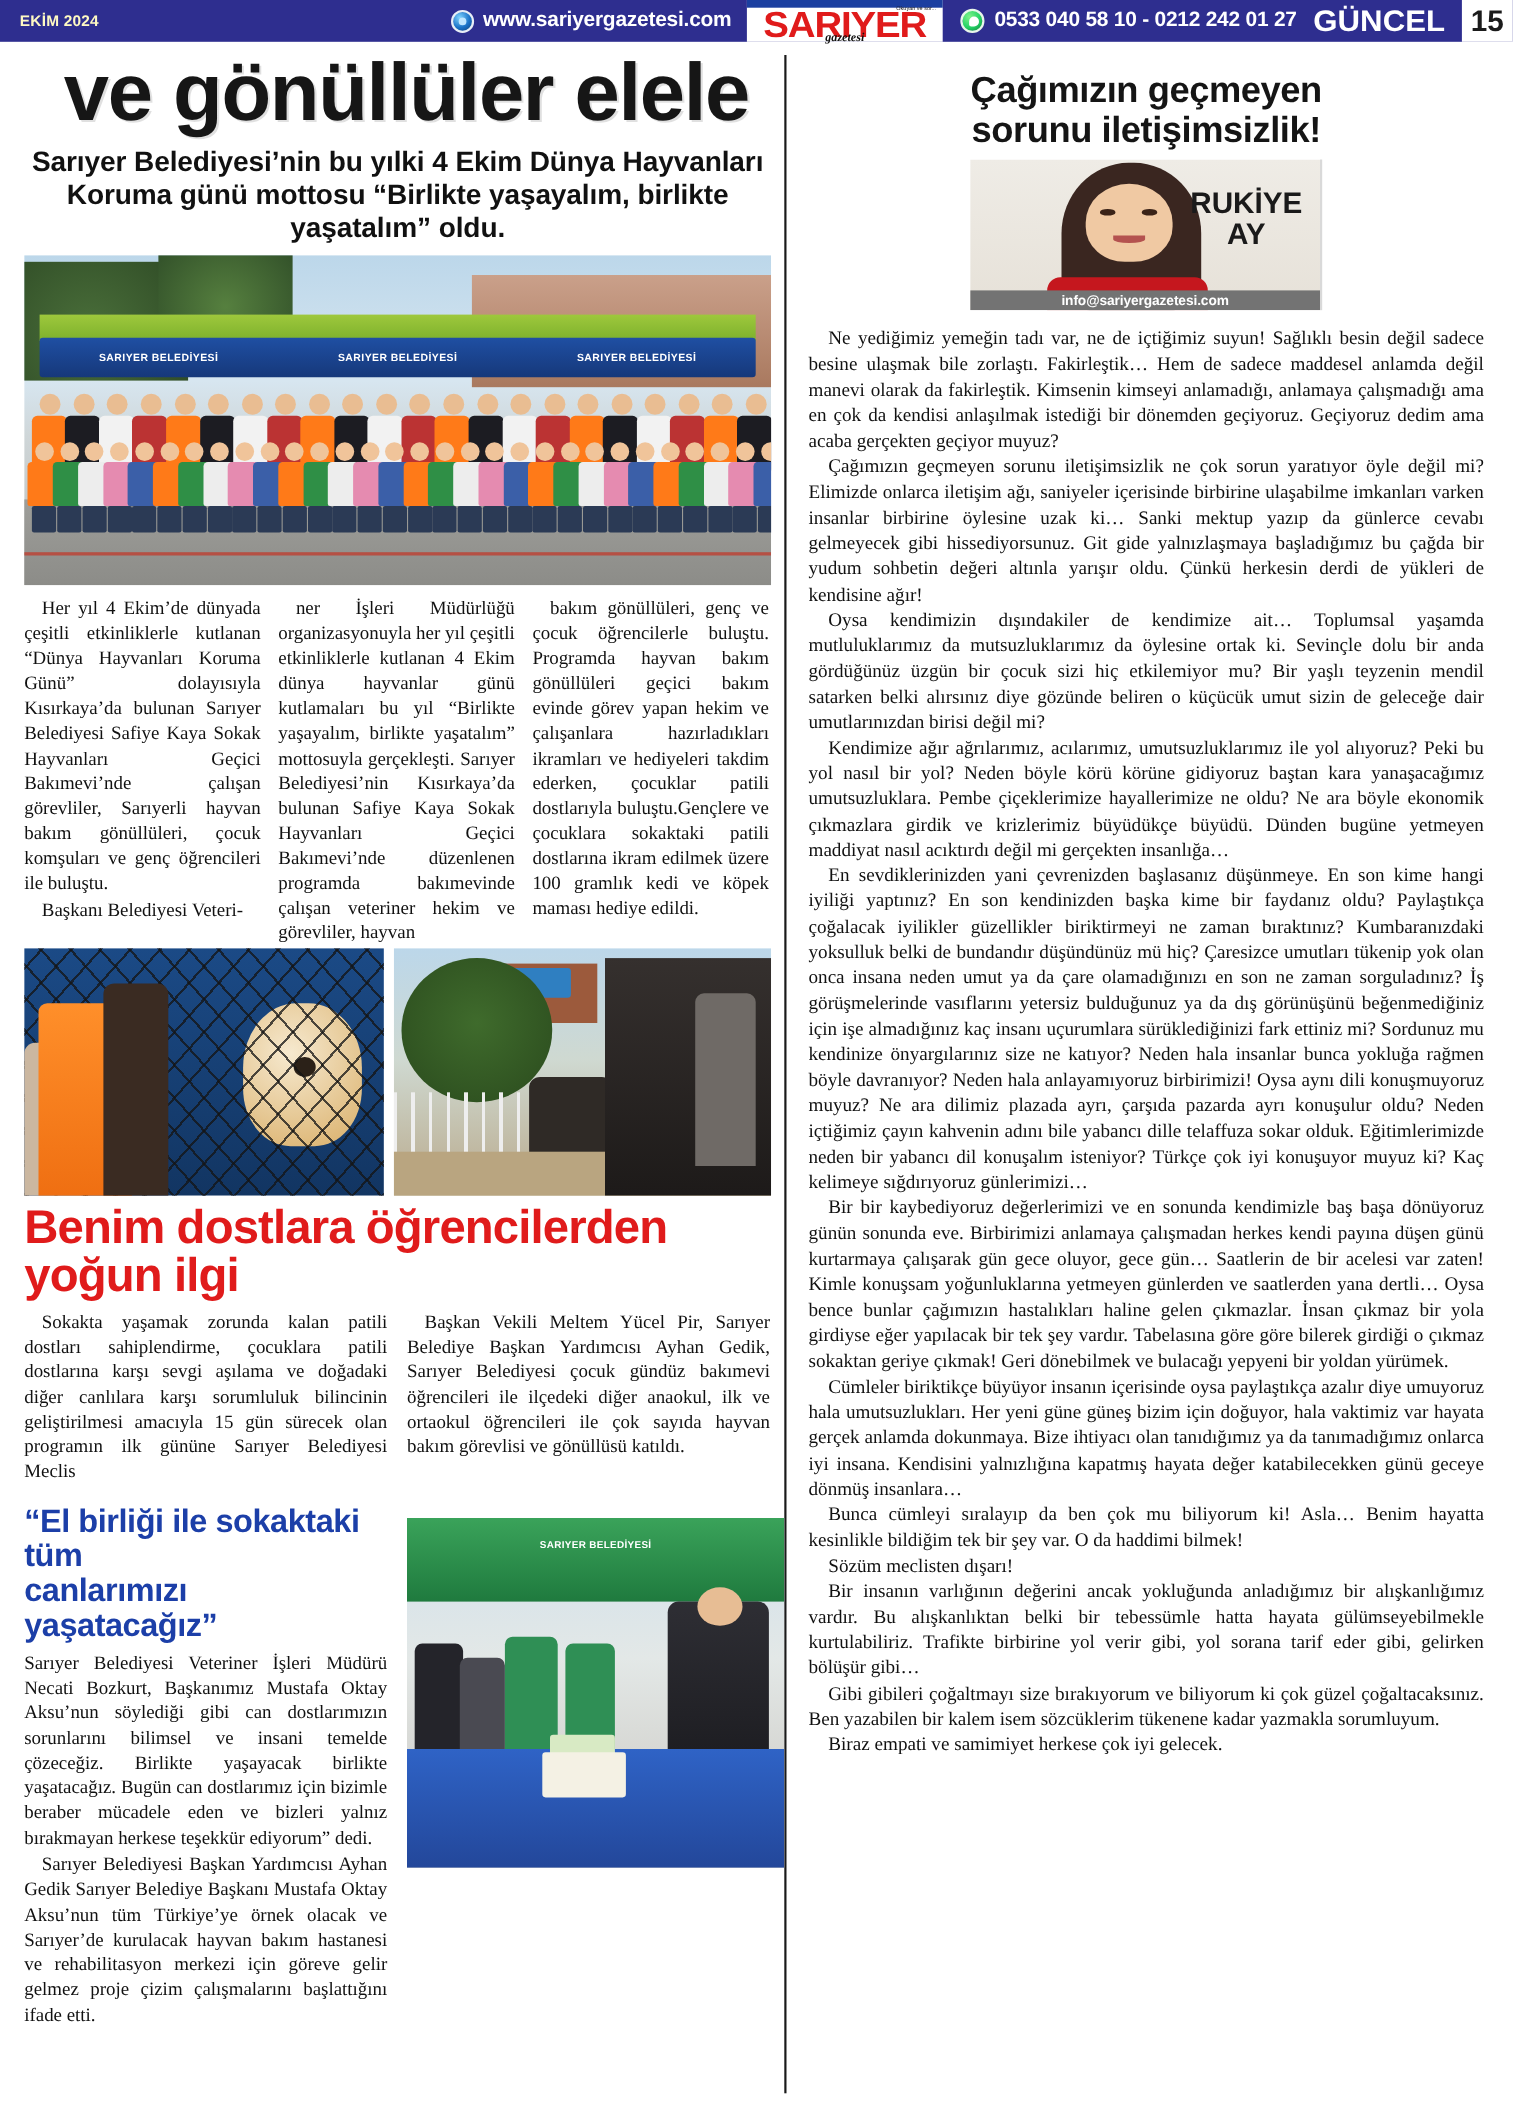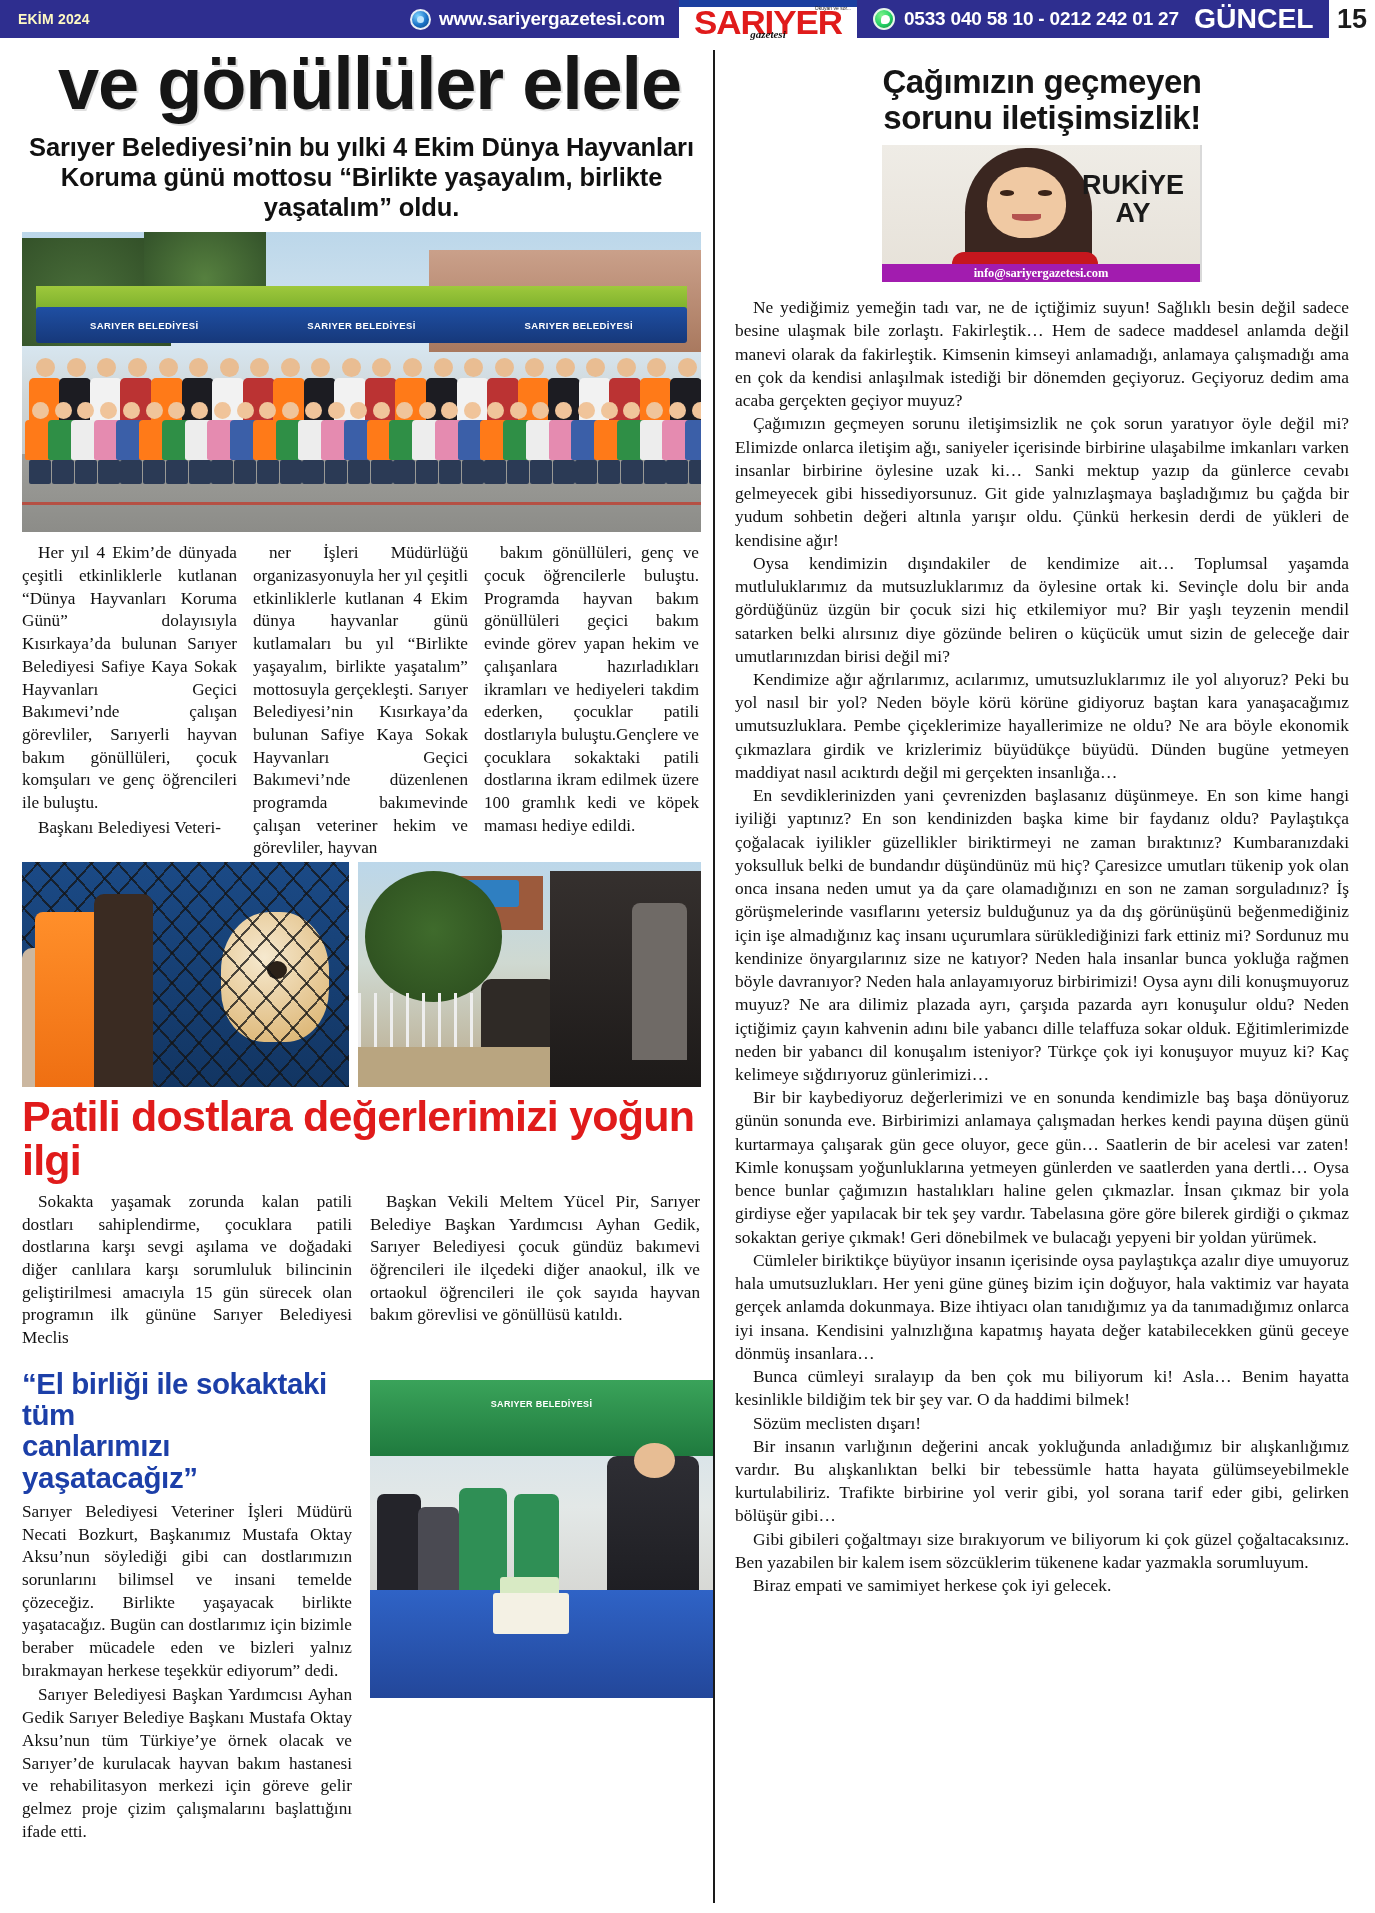--- a/index.html
+++ b/index.html
@@ -225,23 +225,23 @@
   .ab-eye2{position:absolute;left:49%;top:33%;width:4.5%;height:4%;background:#3a2318;border-radius:50%;}
   .ab-smile{position:absolute;left:41%;top:50%;width:9%;height:5%;background:#b4524f;border-radius:0 0 50% 50%;}
   .ab-jacket{position:absolute;left:22%;bottom:0;width:46%;height:22%;background:#c5171e;border-radius:12px 12px 0 0;}
   .ab-name{
     position:absolute; right: 6px; top: 26px; width: 122px; text-align:center;
     font-family:"Liberation Sans Narrow","Liberation Sans",sans-serif;
     font-weight:700; font-size: 27px; line-height:1.04; color:#1a1a1a;
   }
   .ab-mail{
     position:absolute; left:0; bottom:0; width:100%; height: 18px;
-    background:#a21caf; color:#fff; font-size: 12.5px; font-weight:700;
+    background:#737373; color:#fff; font-size: 12.5px; font-weight:700;
     display:flex; align-items:center; justify-content:center;
-    font-family:Liberation Serif, serif; letter-spacing:-0.1px;text-align:right;
+    font-family:Liberation Sans, sans-serif; letter-spacing:-0.1px;text-align:right;
   }
   .column-text{
     font-family:"Liberation Serif", serif; font-size: 17.4px; line-height: 1.335;
     color:#111; text-align: justify; hyphens:auto;
   }
   .column-text p{ text-indent: 18px; margin-bottom: 0px; }
 </style>
 </head>
 <body>
 
@@ -569,21 +569,21 @@
           <div class="goat-sign"></div>
           <div class="goat-palm"></div>
           <div class="goat-fence"></div>
           <div class="goat-body"></div>
           <div class="goat-ground"></div>
           <div class="goat-people"></div>
           <div class="goat-p2"></div>
         </div>
       </div>
 
-      <h2 class="red-head">Patili dostlara değerlerimizi yoğun ilgi</h2>
+      <h2 class="red-head">Benim dostlara öğrencilerden yoğun ilgi</h2>
 
       <div class="cols2">
         <div class="c bodytext">
             <p>Sokakta yaşamak zorunda kalan patili dostları sahiplendirme, çocuklara patili dostlarına karşı sevgi aşılama ve doğadaki diğer canlılara karşı sorumluluk bilincinin geliştirilmesi amacıyla 15 gün sürecek olan programın ilk gününe Sarıyer Belediyesi Meclis</p>
           </div>
         <div class="c bodytext">
             <p>Başkan Vekili Meltem Yücel Pir, Sarıyer Belediye Başkan Yardımcısı Ayhan Gedik, Sarıyer Belediyesi çocuk gündüz bakımevi öğrencileri ile ilçedeki diğer anaokul, ilk ve ortaokul öğrencileri ile çok sayıda hayvan bakım görevlisi ve gönüllüsü katıldı.</p>
           </div>
       </div>
 

